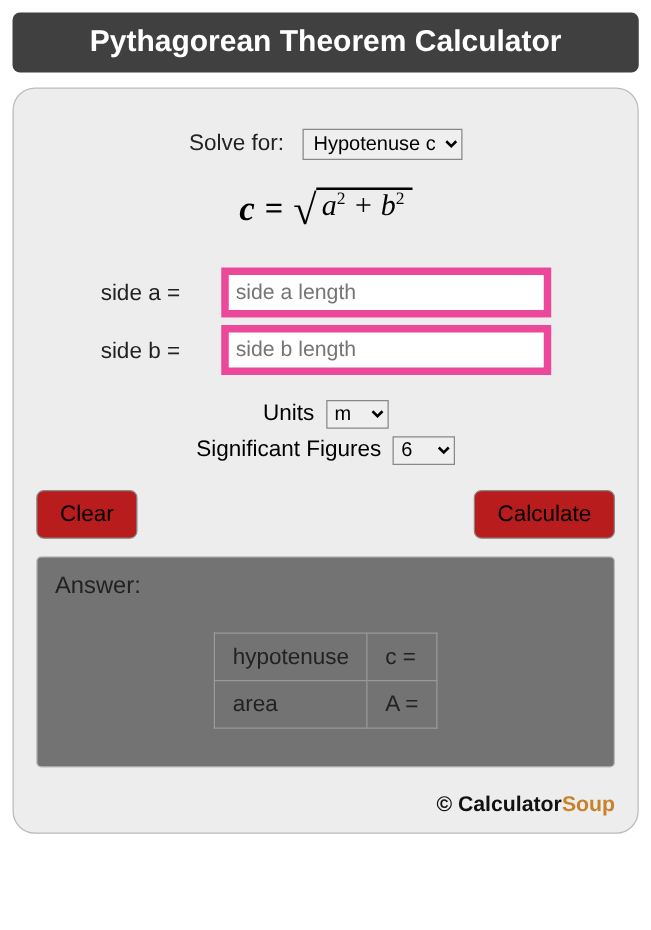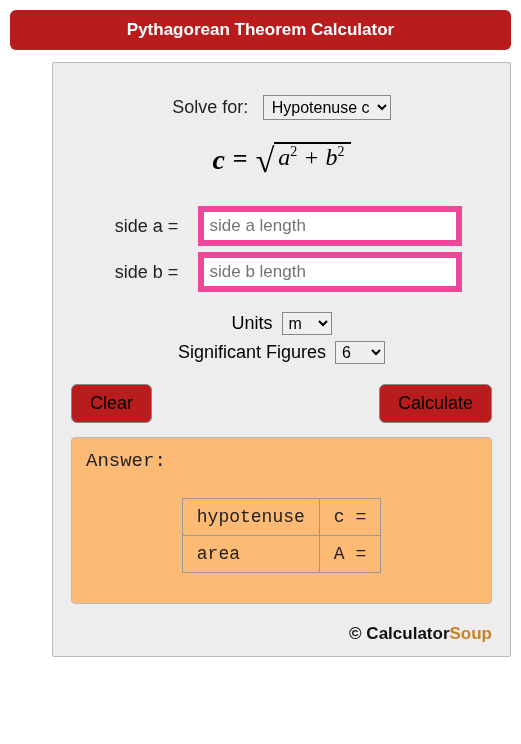--- a/index.html
+++ b/index.html
@@ -4,70 +4,68 @@
 <style>
   * { box-sizing: border-box; }
   body {
     margin: 0;
     padding: 10px;
     font-family: Arial, Helvetica, sans-serif;
     background: #fff;
     width: 521px;
   }
   .title-bar {
-    background: #b91c1c;
+    background: #404040;
     color: #fff;
     text-align: center;
     font-weight: bold;
-    font-size: 17px;
+    font-size: 24px;
     padding: 10px 0;
     border-radius: 6px;
     margin-bottom: 12px;
   }
   .panel {
     border: 1px solid #bbb;
-    border-radius: 2px;
+    border-radius: 18px;
     background: #ededed;
     padding: 22px 18px 12px 18px;
-    margin-left: 42px;
   }
   .row-center { text-align: center; margin: 10px 0; }
   .solve-label { font-size: 18px; color: #222; margin-right: 10px; }
   select.solve { font-size: 16px; padding: 2px 4px; background:#efefef; border:1px solid #888;}
   .formula {
     display:flex; justify-content:center; align-items:flex-end;
     margin: 22px 0 30px 0;
     font-family: 'Times New Roman', Georgia, serif;
   }
   .formula .c { font-style: italic; font-weight: bold; font-size: 28px; }
   .formula .eq { font-size: 26px; margin: 0 8px 2px 8px; font-weight:bold;}
   .sqrt-wrap { display:flex; align-items:stretch; }
   .sqrt-sign { font-size: 34px; line-height: 1; transform: translateY(2px);}
   .radicand { border-top: 2px solid #000; padding: 0 6px 0 4px; font-size: 24px; font-style: italic; }
   .radicand sup { font-size: 14px; font-style: normal; vertical-align: super;}
   .inputs { margin: 0 auto 20px auto; width: 360px; }
   .input-row { display:flex; align-items:center; justify-content:center; margin: 6px 0; }
-  .input-label { width: 90px; text-align:center; font-size: 18px; color:#222; margin-right:6px;}
+  .input-label { width: 90px; text-align:left; font-size: 18px; color:#222; margin-right:6px;}
   .input-box { flex:1; }
   input[type=text] {
     width: 100%; font-size: 17px; padding: 4px 6px;
     border: 6px solid #ec4899; background:#fff; color:#888;
   }
   .units-row { text-align:center; font-size:18px; margin:6px 0;}
   .units-row select { font-size:16px; padding:1px 2px; margin-left:4px; background:#efefef; border:1px solid #888; min-width:50px;}
   .btn-row { display:flex; justify-content:space-between; margin: 20px 0 14px 0; }
   button.btn {
     font-size: 18px; padding: 8px 18px;
     background: #b91c1c; border:1px solid #888; border-radius:6px;
     cursor:pointer;
   }
   .answer-box {
-    background:#fdba74; border:1px solid #bbb; border-radius:4px;
+    background:#737373; border:1px solid #bbb; border-radius:4px;
     padding: 12px 14px 30px 14px;
-    font-family: Liberation Mono, monospace;
   }
   .answer-label { font-size: 19px; color:#222; }
   table.result {
     margin: 26px auto 0 auto; border-collapse: collapse; padding-left: 35px;
   }
   table.result td {
     border: 1px solid #999; padding: 8px 14px; font-size:18px; color:#222;
   }
   .footer {
     text-align:right; font-family: Liberation Sans, sans-serif; font-weight:bold;

